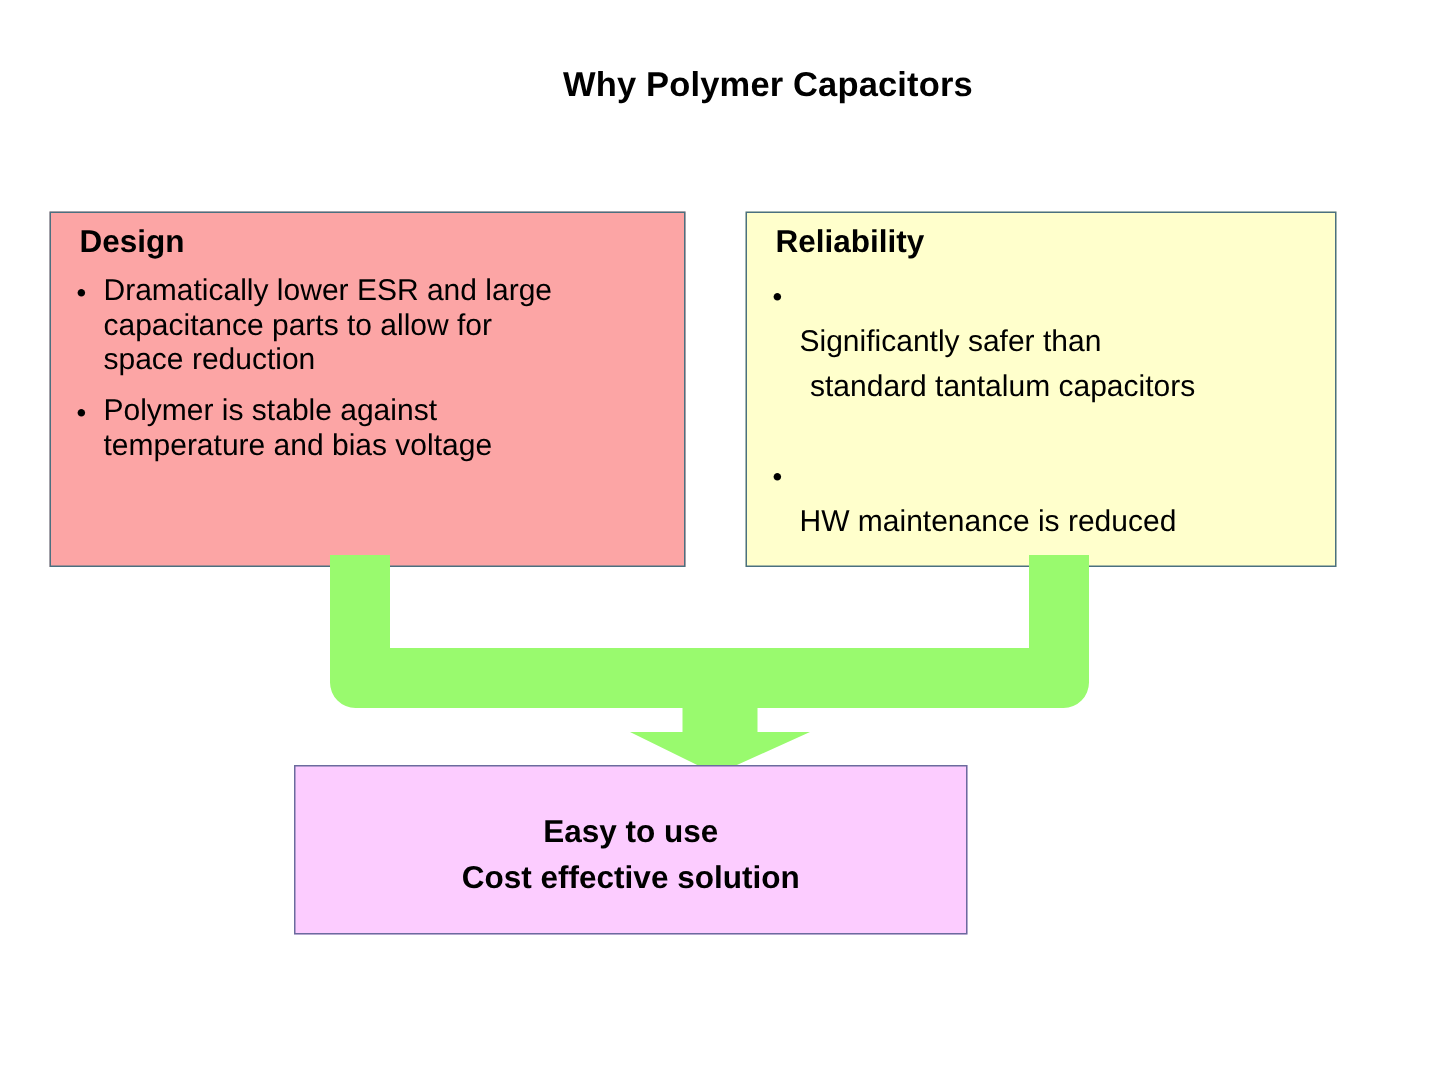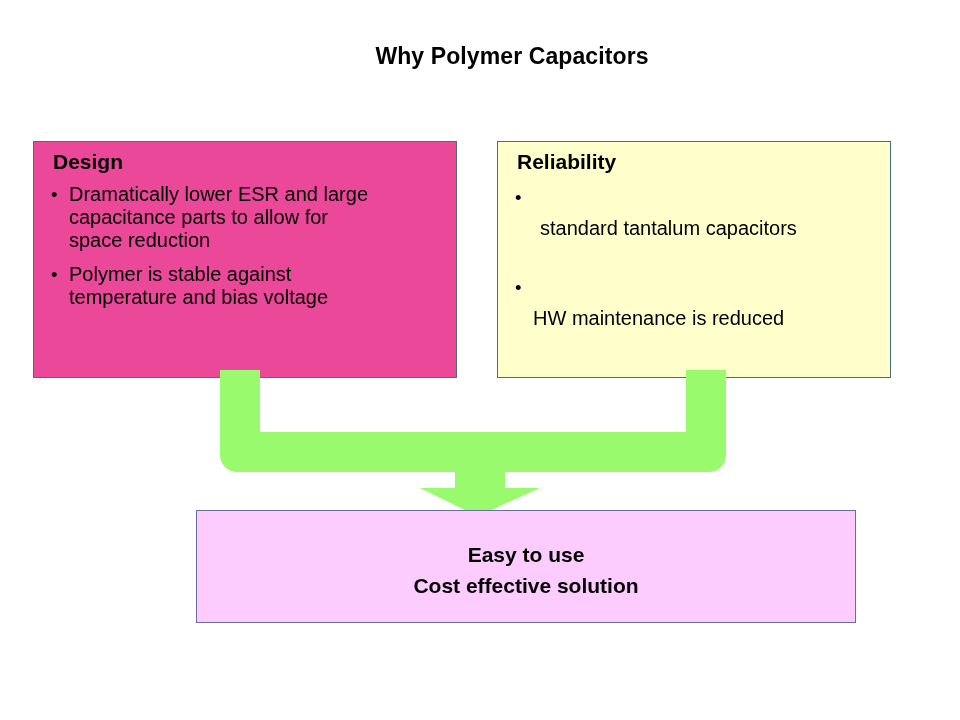--- a/index.html
+++ b/index.html
@@ -43,21 +43,21 @@
     position: absolute;
     box-sizing: border-box;
     border: 1px solid #4a7080;
     padding: 0;
   }
   #panel-design {
     left: 33px;
     top: 141px;
     width: 424px;
     height: 237px;
-    background: #ec4899;
+    background: #fca5a5;
   }
   #panel-reliability {
     left: 497px;
     top: 141px;
     width: 394px;
     height: 237px;
     background: #ffffcc;
   }
   .panel-heading {
     position: absolute;
@@ -112,21 +112,21 @@
     height: 150px;
     pointer-events: none;
   }
 
   
   #outcome-box {
     position: absolute;
     box-sizing: border-box;
     left: 196px;
     top: 510px;
-    width: 660px;
+    width: 449px;
     height: 113px;
     background: #fcccff;
     border: 1px solid #6b6b9e;
   }
   #outcome-inner {
     position: absolute;
     left: 0;
     right: 0;
     top: 28px;
     text-align: center;
@@ -162,20 +162,21 @@
       </div>
     </div>
   </div>
 
   <div class="panel" id="panel-reliability">
     <div class="panel-heading">Reliability</div>
     <div class="bullets">
       <div class="bullet-row">
         <span class="bullet-mark">•</span>
         <span class="bullet-text">
+          <span>Significantly safer than</span>
           <span class="cont">standard tantalum capacitors</span>
         </span>
       </div>
       <div class="bullet-row">
         <span class="bullet-mark">•</span>
         <span class="bullet-text">
           <span>HW maintenance is reduced</span>
         </span>
       </div>
     </div>

